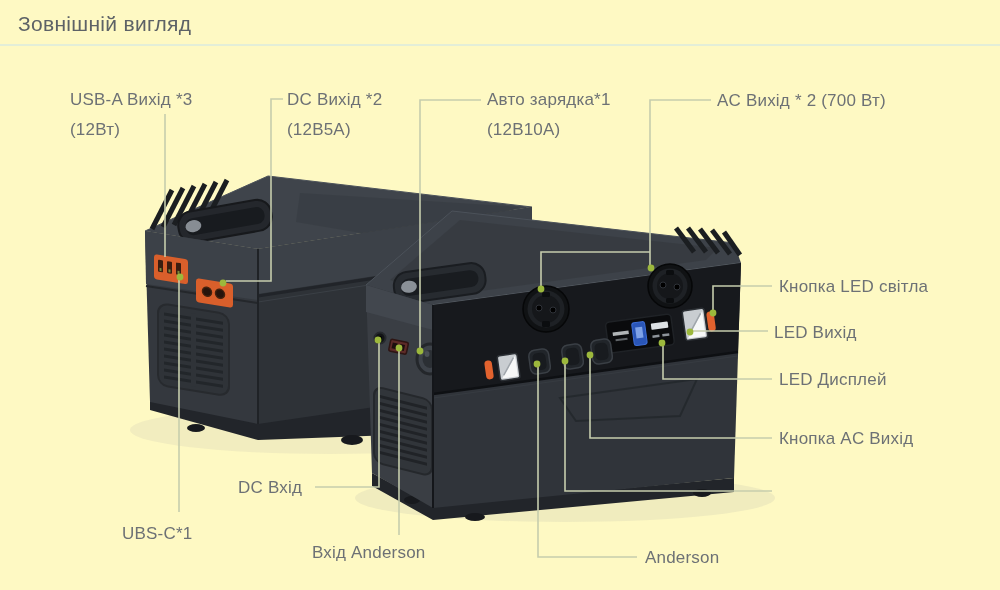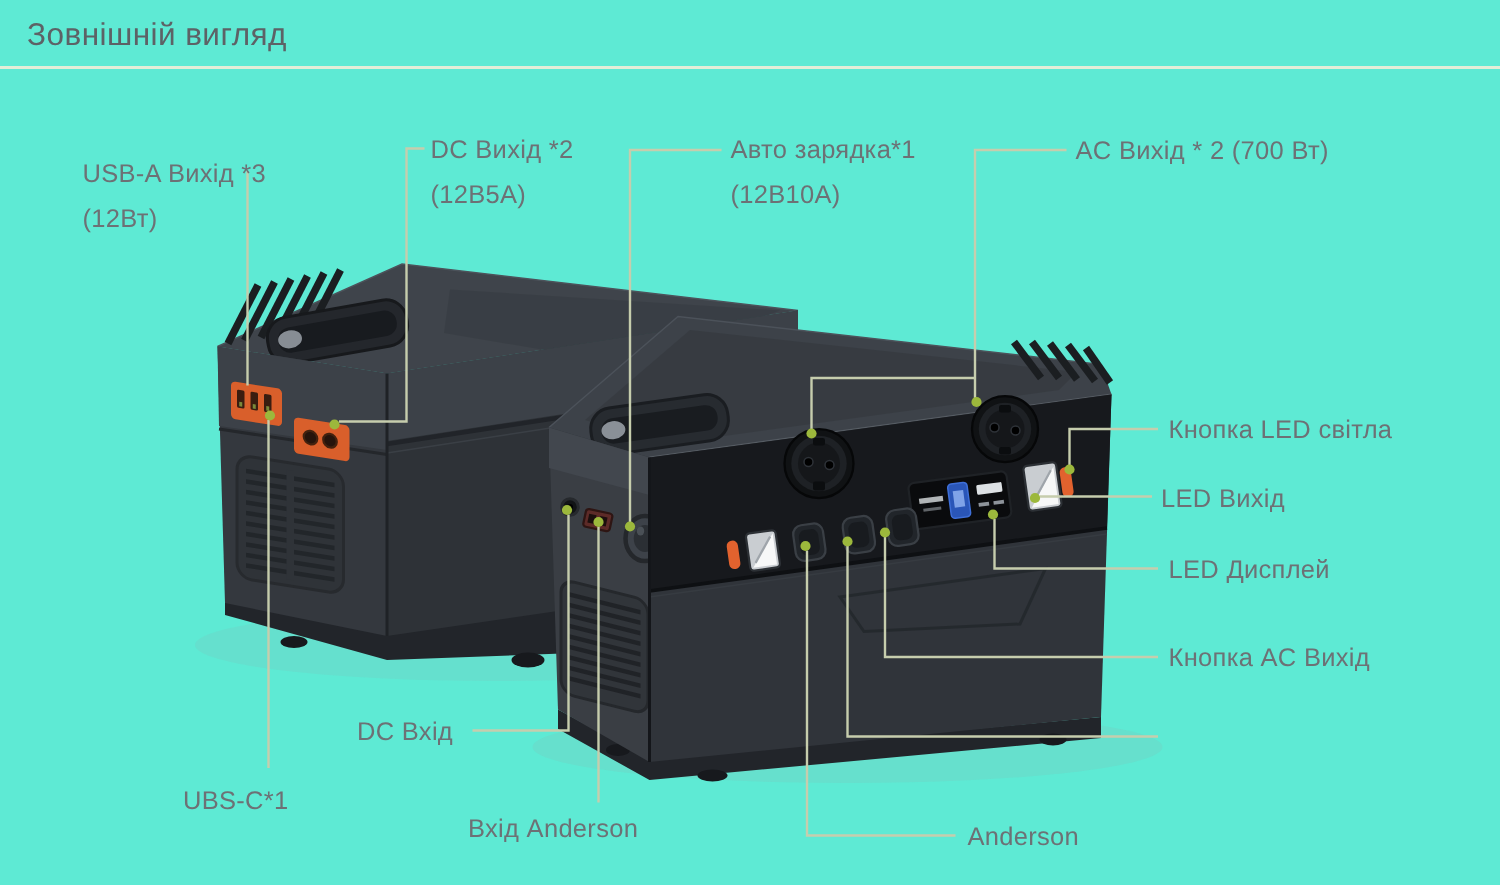--- a/index.html
+++ b/index.html
@@ -1,18 +1,18 @@
 <!DOCTYPE html>
 <html><head>
 <meta charset="utf-8">
 <style>
   html,body { margin:0; padding:0; background:#ffffff; }
   #stage {
     position:relative; width:1000px; height:590px; overflow:hidden;
-    background:#5eead4; font-family:"Liberation Sans", sans-serif;
+    background:#fef9c3; font-family:"Liberation Sans", sans-serif;
   }
   #page-title {
     position:absolute; left:18px; top:12px;
     font-size:21px; color:#5d6266; letter-spacing:0.3px;
   }
   #title-underline {
     position:absolute; left:0; top:44px; width:1000px; height:2px;
     background:#e3eed8;
   }
   #artwork { position:absolute; left:0; top:0; }
@@ -267,21 +267,21 @@
       <circle cx="662" cy="343" r="3.4"></circle>
       <circle cx="590" cy="355" r="3.4"></circle>
       <circle cx="565" cy="361" r="3.4"></circle>
       <circle cx="537" cy="364" r="3.4"></circle>
       <circle cx="378" cy="340" r="3.4"></circle>
       <circle cx="180" cy="277" r="3.4"></circle>
       <circle cx="399" cy="348" r="3.4"></circle>
     </g>
   </svg>
 
-  <div class="label" style="left:55px; top:85px;margin-top:16px;">
+  <div class="label" style="left:70px; top:85px;">
     <span>USB-A Вихід *3</span>
     <span class="sub">(12Вт)</span>
   </div>
 
   <div class="label" style="left:287px; top:85px;">
     <span>DC Вихід *2</span>
     <span class="sub">(12В5А)</span>
   </div>
 
   <div class="label" style="left:487px; top:85px;">

